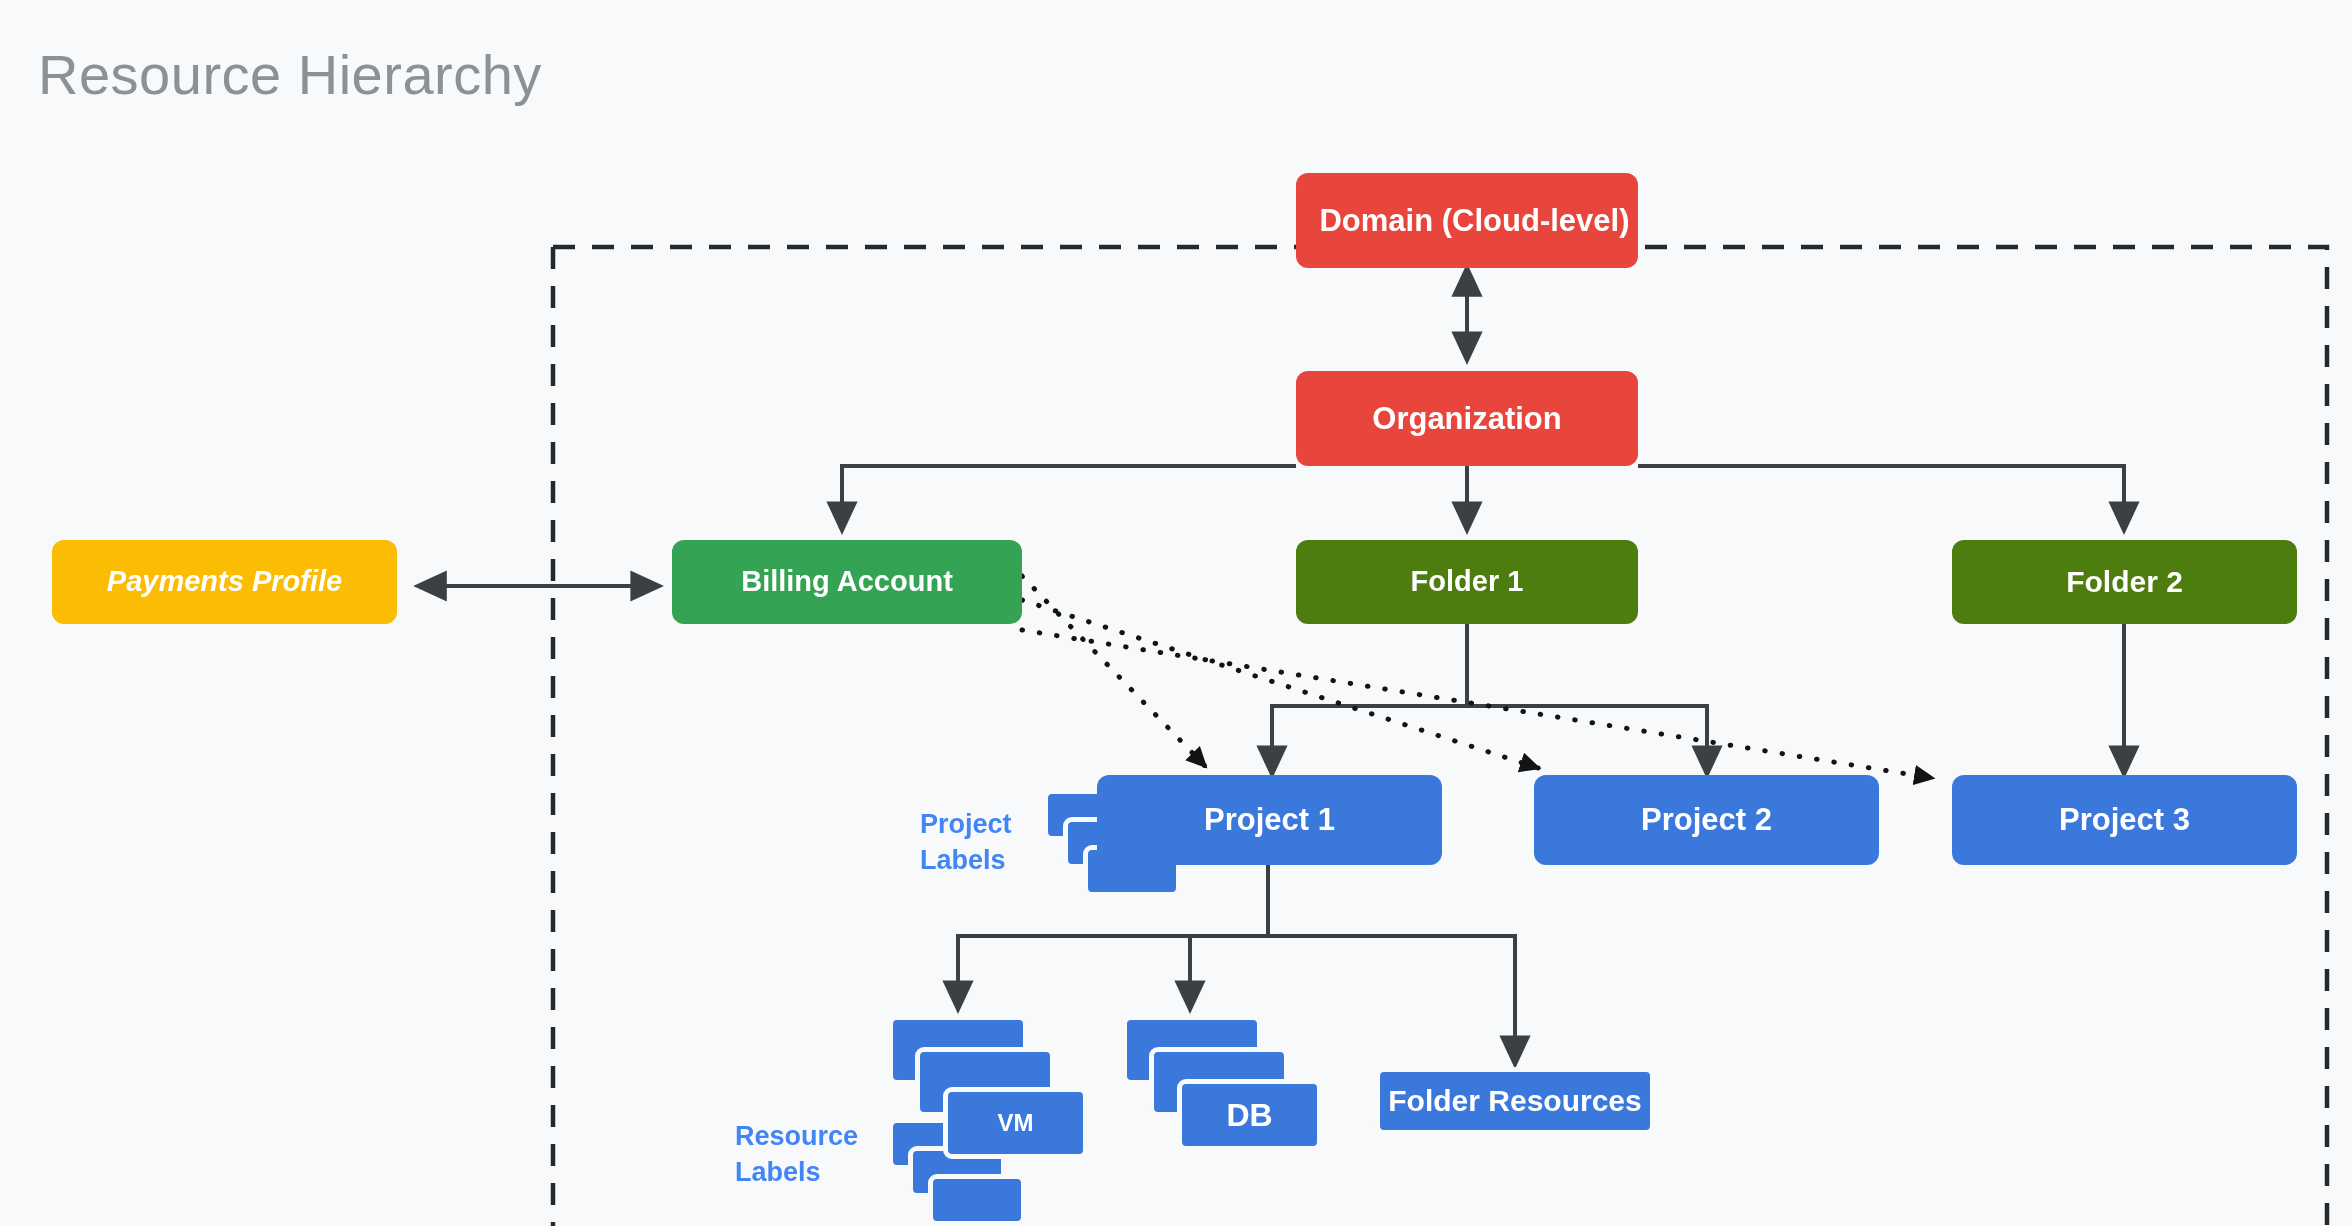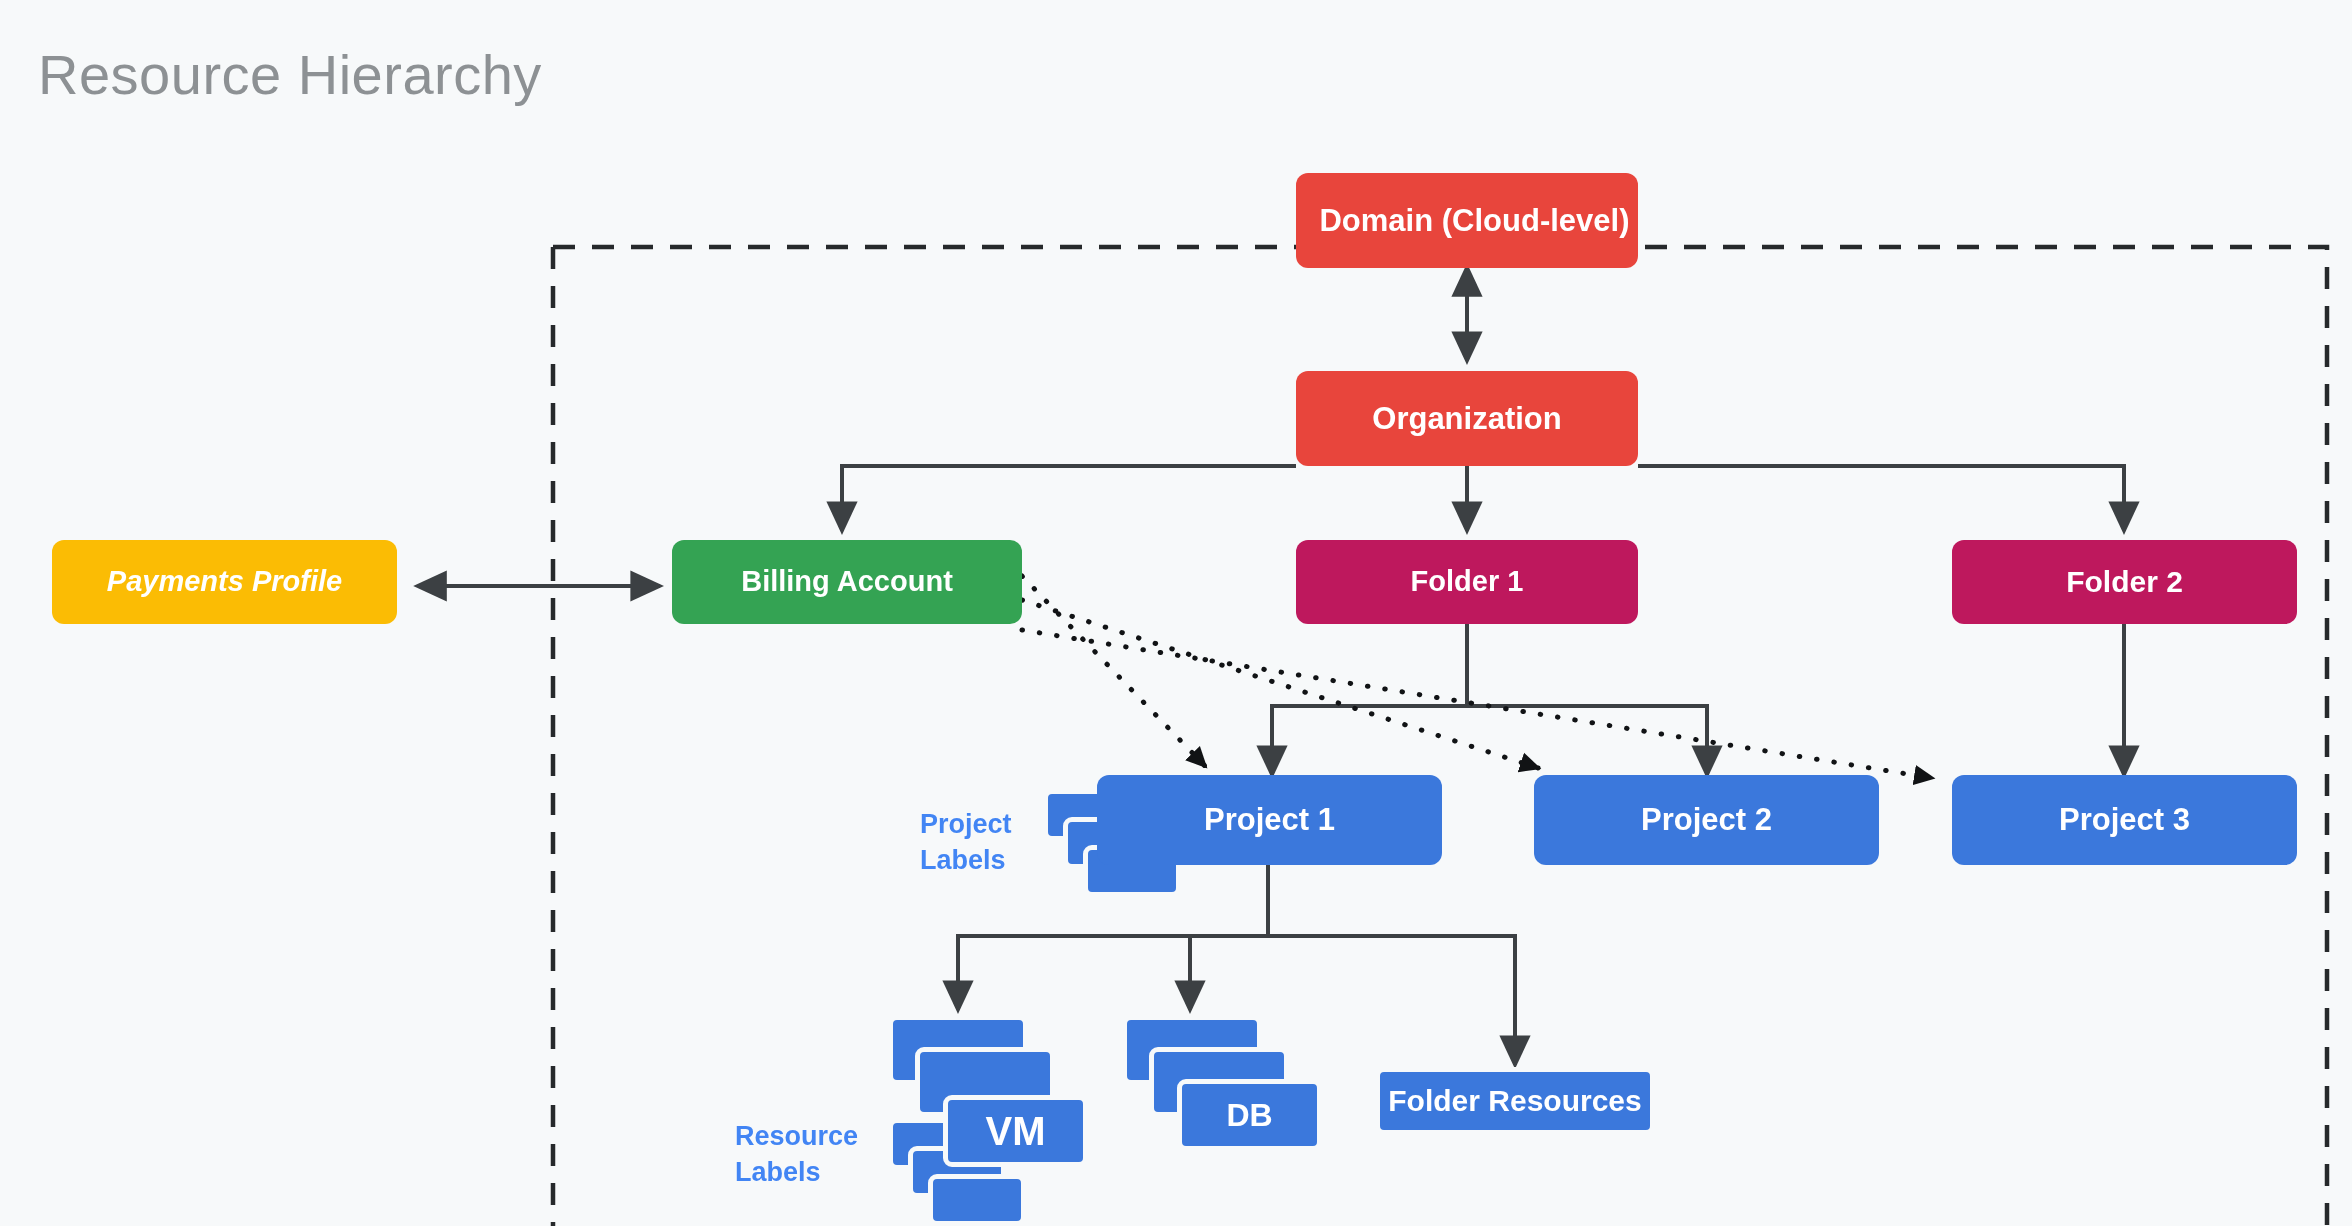--- a/index.html
+++ b/index.html
@@ -20,21 +20,21 @@
 
   
   .node{
     position:absolute;display:flex;align-items:center;justify-content:center;
     border-radius:12px;color:#fff;font-weight:bold;
     text-align:center;line-height:1.15;box-sizing:border-box;
   }
   .node.red{background:#E8453C;}
   .node.green{background:#34A353;}
   .node.yellow{background:#FBBC04;font-style:italic;}
-  .node.fblue{background:#be185d;text-align:right;}
+  .node.fblue{background:#4d7c0f;text-align:right;}
   .node.pblue{background:#3B78DC;}
 
   
   .stack{position:absolute;}
   .stack .card{
     position:absolute;background:#3B78DC;border-radius:9px;
     border:5px solid #F7F9FA;box-sizing:border-box;
   }
   .stack .card.labelled{
     display:flex;align-items:center;justify-content:center;
@@ -173,21 +173,21 @@
   </div>
 
   <div class="side-label" style="left:735px;top:1118px;width:170px;">
     <div>Resource</div>
     <div>Labels</div>
   </div>
 
   <div class="stack" style="left:888px;top:1015px;width:240px;height:140px;">
     <div class="card" style="left:0px;top:0px;width:140px;height:70px;"></div>
     <div class="card" style="left:27px;top:32px;width:140px;height:70px;"></div>
-    <div class="card labelled" style="left:55px;top:80px;width:145px;height:72px;font-size:40px;text-align:center;">
+    <div class="card labelled" style="left:55px;top:72px;width:145px;height:72px;font-size:24px;text-align:center;">
       <span>VM</span>
     </div>
   </div>
 
   <div class="stack" style="left:1122px;top:1015px;width:240px;height:140px;">
     <div class="card" style="left:0px;top:0px;width:140px;height:70px;"></div>
     <div class="card" style="left:27px;top:32px;width:140px;height:70px;"></div>
     <div class="card labelled" style="left:55px;top:64px;width:145px;height:72px;font-size:32px;">
       <span>DB</span>
     </div>

